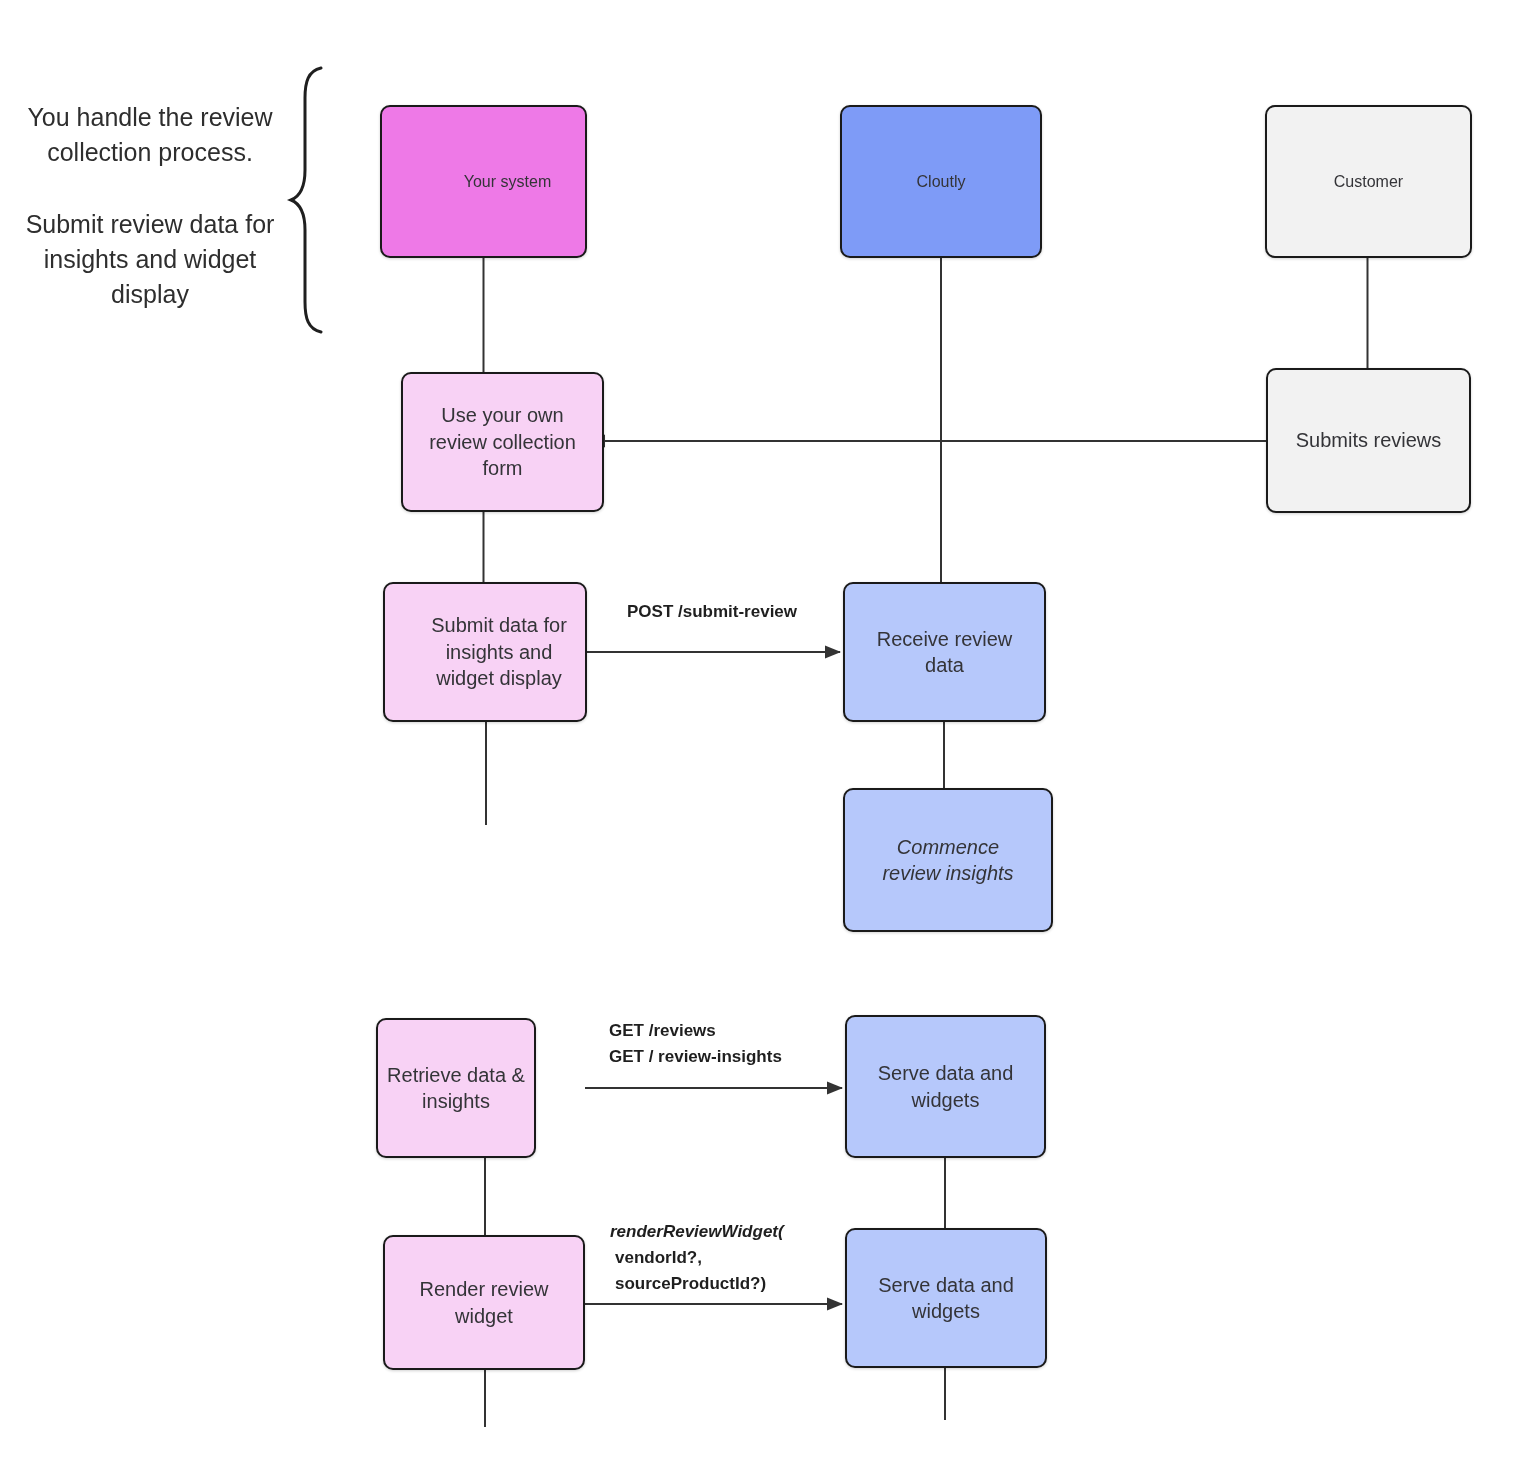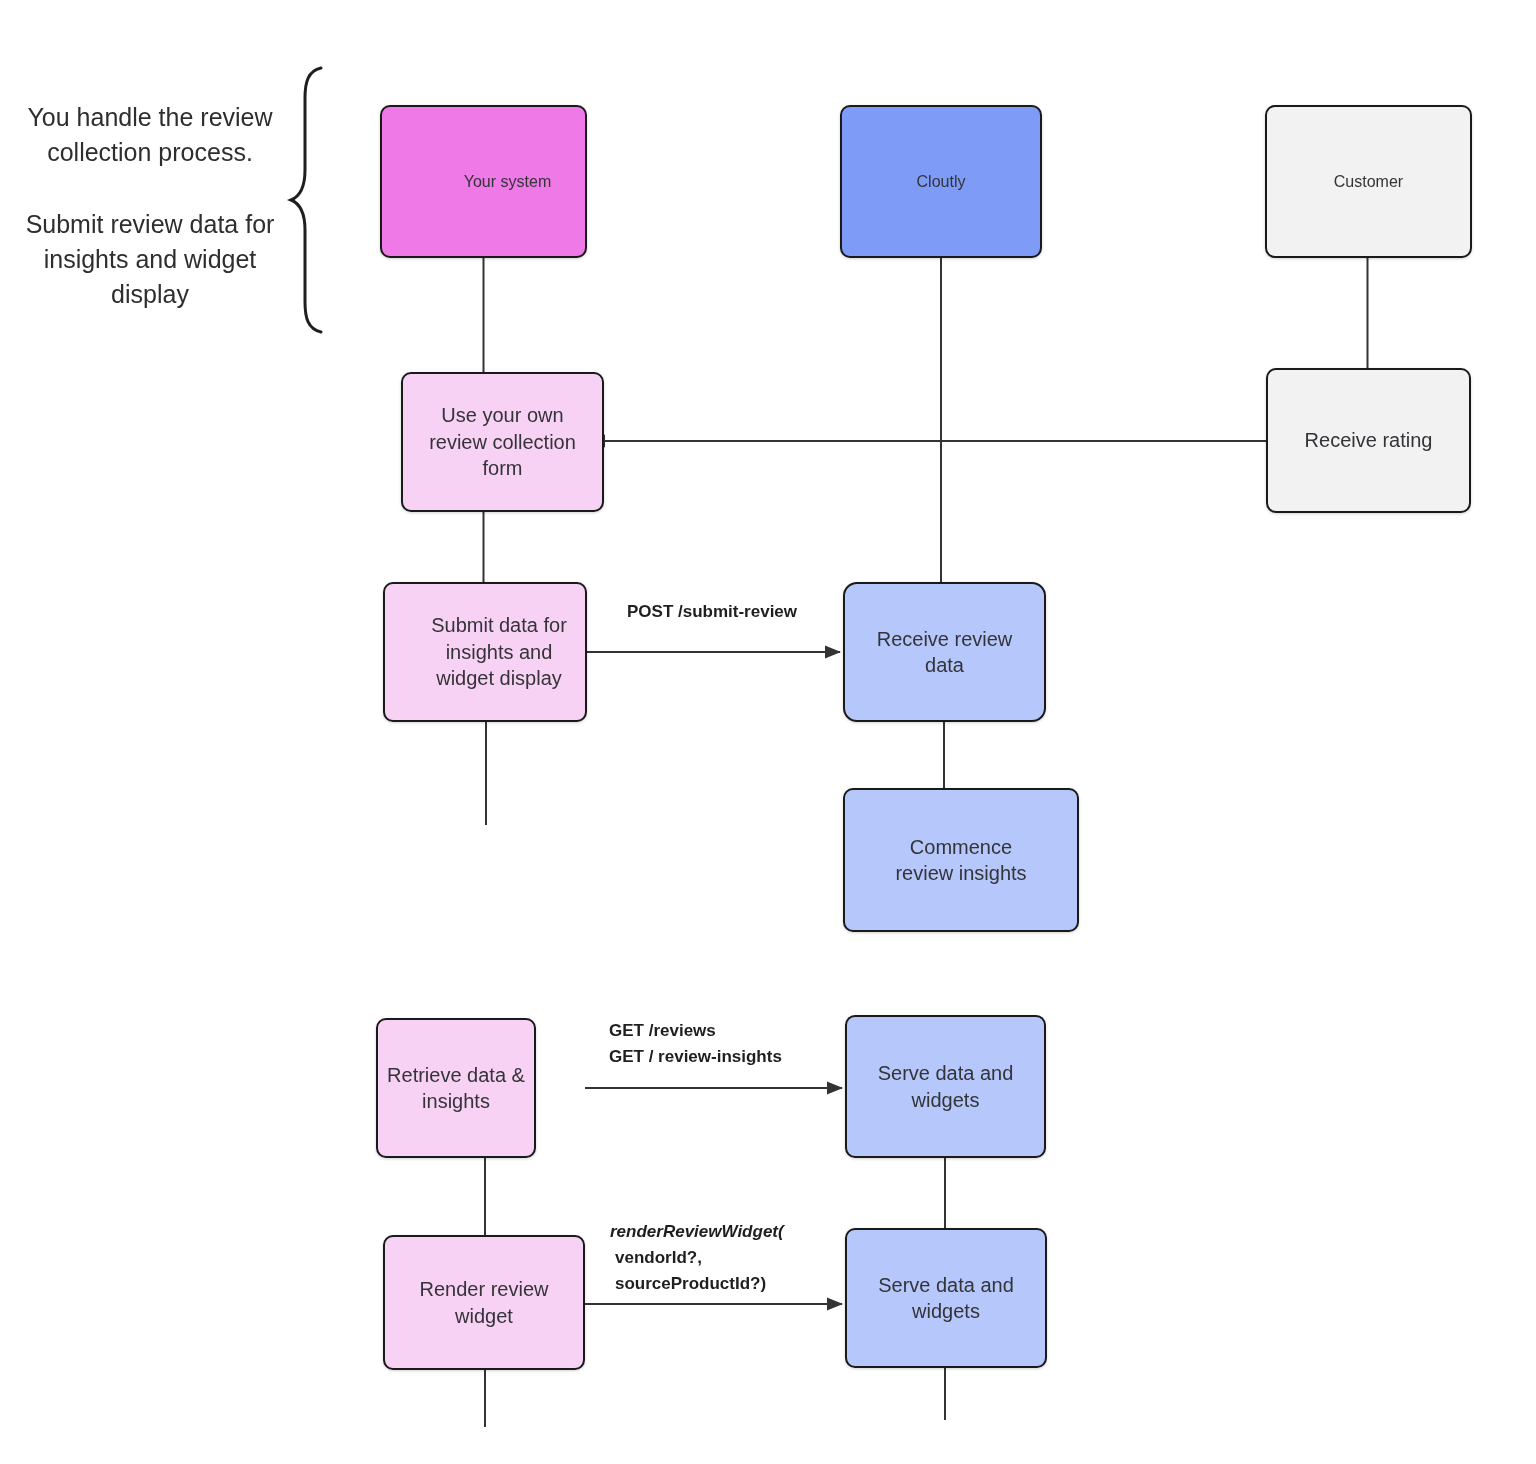--- a/index.html
+++ b/index.html
@@ -111,39 +111,39 @@
   </div>
   <div class="box fill-pink" style="left:376px; top:1018px; width:160px; height:140px;">
     <span class="lbl">Retrieve data &amp;
 insights</span>
   </div>
   <div class="box fill-pink" style="left:383px; top:1235px; width:202px; height:135px;">
     <span class="lbl">Render review
 widget</span>
   </div>
 
-  <div class="box fill-lightblue" style="left:843px; top:582px; width:203px; height:140px;border-radius:14px;">
+  <div class="box fill-lightblue" style="left:843px; top:582px; width:203px; height:140px;">
     <span class="lbl">Receive review
 data</span>
   </div>
-  <div class="box fill-lightblue" style="left:843px; top:788px; width:236px; height:144px;">
+  <div class="box fill-lightblue" style="left:843px; top:788px; width:210px; height:144px;font-style:italic;">
     <span class="lbl">Commence
 review insights</span>
   </div>
   <div class="box fill-lightblue" style="left:845px; top:1015px; width:201px; height:143px;">
     <span class="lbl">Serve data and
 widgets</span>
   </div>
   <div class="box fill-lightblue" style="left:845px; top:1228px; width:202px; height:140px;">
     <span class="lbl">Serve data and
 widgets</span>
   </div>
 
   <div class="box fill-gray" style="left:1266px; top:368px; width:205px; height:145px;">
-    <span class="lbl">Receive rating</span>
+    <span class="lbl">Submits reviews</span>
   </div>
 
   <div class="arrow-label" style="left:627px; top:599px;">POST /submit-review</div>
 
   <div class="arrow-label" style="left:609px; top:1018px;">
     <div>GET /reviews</div>
     <div>GET / review-insights</div>
   </div>
 
   <div class="arrow-label" style="left:610px; top:1219px;">

